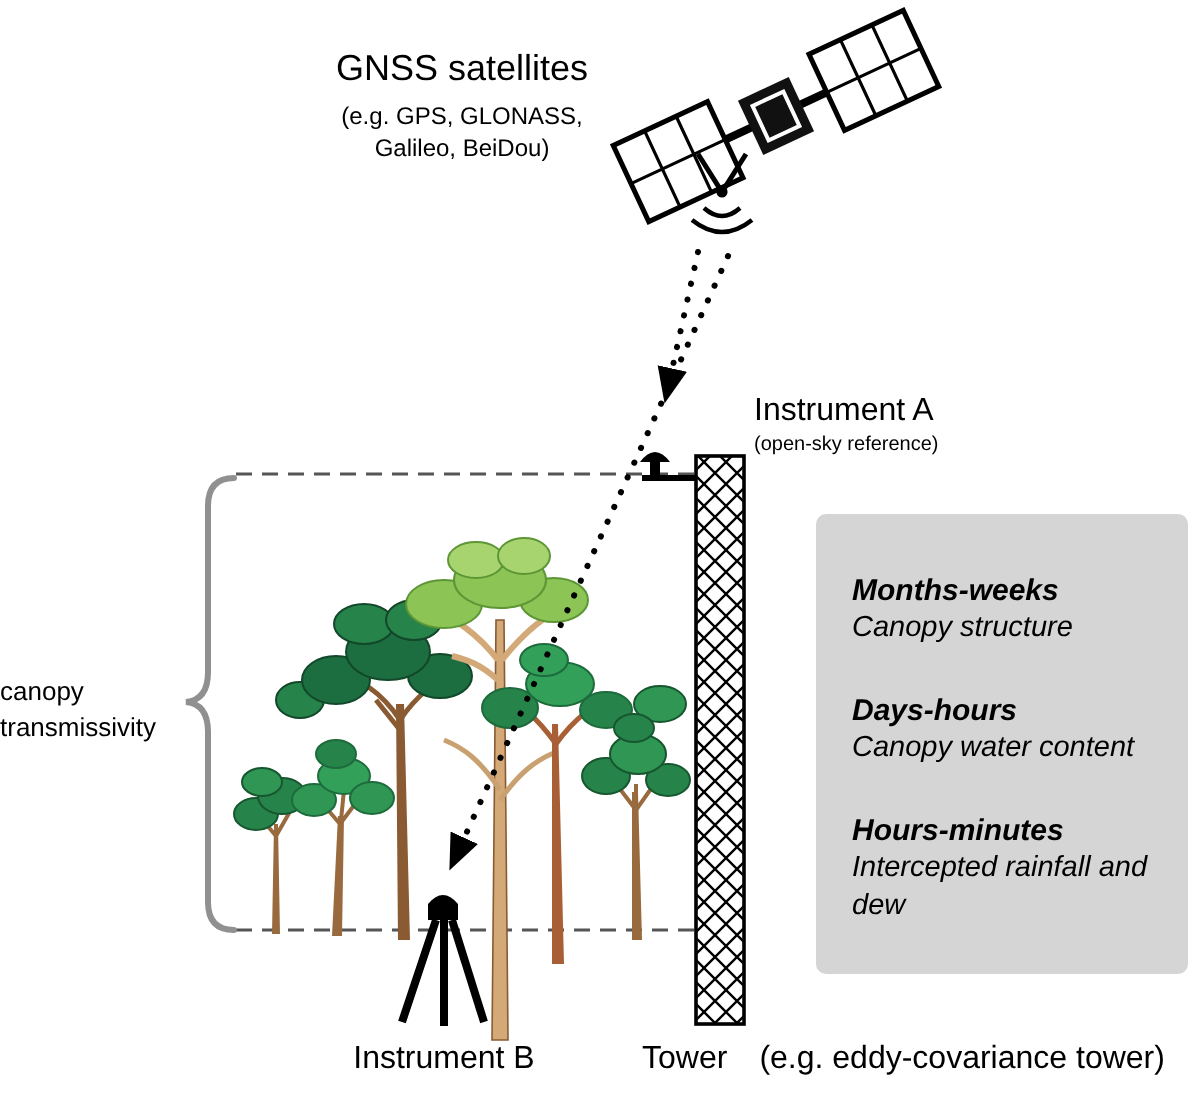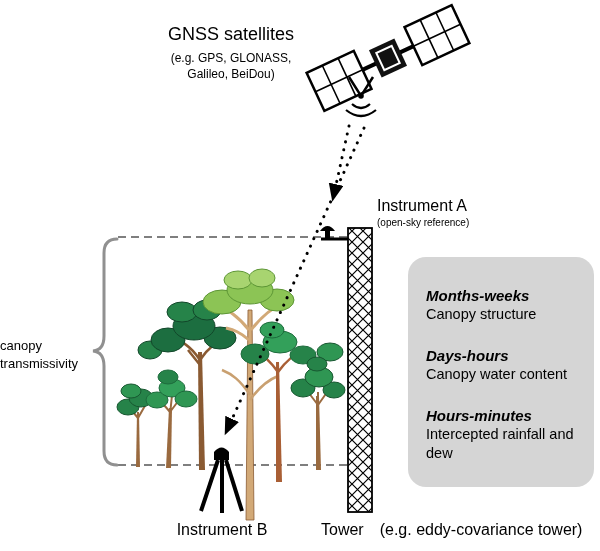--- a/index.html
+++ b/index.html
@@ -11,25 +11,25 @@
   .title-main{font-size:18px;font-weight:normal}
   .title-sub{font-size:12px;line-height:1.35;margin-top:5px}
   .inst-a{left:377px;top:197px}
   .inst-a-main{font-size:16px}
   .inst-a-note{font-size:10px;margin-top:2px}
   .canopy-label{left:0px;top:337px;width:94px;font-size:13px;line-height:1.35}
   .inst-b{left:151px;top:521px;width:142px;text-align:center;font-size:16px}
   .tower-label{left:321px;top:521px;font-size:16px;white-space:nowrap}
   .tower-note{font-size:16px;margin-left:16px}
   .infobox{position:absolute;left:408px;top:257px;width:186px;height:230px;
-           background:#d5d5d5;border-radius:18px;box-sizing:border-box;
+           background:#d5d5d5;border-radius:5px;box-sizing:border-box;
            padding:30px 14px 0 18px}
   .entry{margin-bottom:23px}
   .entry-title{font-size:15px;font-weight:bold;font-style:italic}
-  .entry-desc{font-size:14.5px;line-height:1.3;margin-top:1px}
+  .entry-desc{font-size:14.5px;font-style:italic;line-height:1.3;margin-top:1px}
 </style>
 </head>
 <body>
 
 <div class="stage">
 
   <svg width="600" height="551" viewBox="0 0 600 551">
     <defs>
       <pattern id="lattice" width="11" height="11" patternUnits="userSpaceOnUse">
         <path d="M0 0 L11 11 M11 0 L0 11" stroke="#000" stroke-width="1.2" fill="none"></path>

